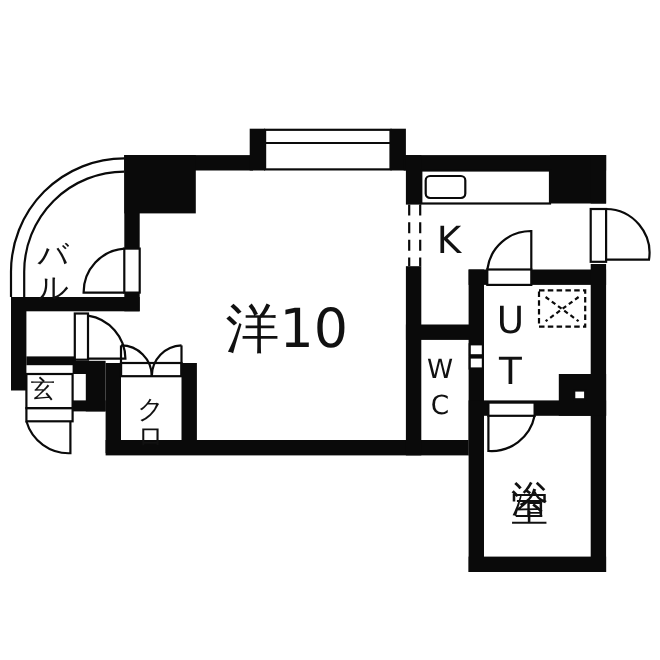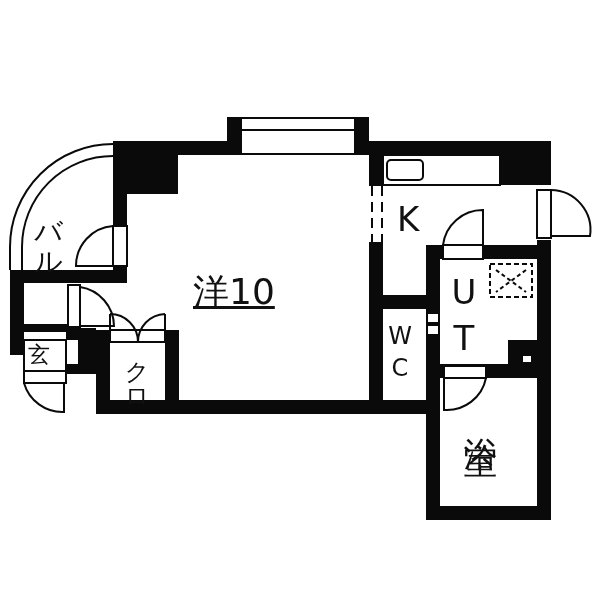--- a/index.html
+++ b/index.html
@@ -104,20 +104,20 @@
     <rect x="427" y="313" width="12" height="10" fill="#fff"></rect>
     <rect x="427" y="325" width="12" height="10" fill="#fff"></rect>
 
     <rect x="522" y="355" width="10" height="8" fill="#fff"></rect>
 
     <rect x="444" y="366" width="42" height="12" fill="#fff"></rect>
     <path d="M444 378 L444 410 A40 40 0 0 0 486 378"></path>
   </g>
 </svg>
 
-<div class="lbl" style="left:193px;top:274px;font-size:36px;text-decoration:underline;">洋10</div>
+<div class="lbl" style="left:205px;top:274px;font-size:49px;">洋10</div>
 <div class="lbl" style="left:397px;top:202px;font-size:34px;">K</div>
 <div class="lbl vert" style="left:34px;top:200px;font-size:28px;">バル</div>
 <div class="lbl" style="left:28px;top:344px;font-size:22px;">玄</div>
 <div class="lbl vert" style="left:125px;top:344px;font-size:24px;">クロ</div>
 <div class="lbl vert" style="left:388px;top:322px;font-size:24px;letter-spacing:4px;">WC</div>
 <div class="lbl vert" style="left:447px;top:272px;font-size:34px;letter-spacing:6px;">UT</div>
 <div class="lbl vert" style="left:464px;top:410px;font-size:34px;letter-spacing:6px;">浴室</div>
 
 </body></html>

